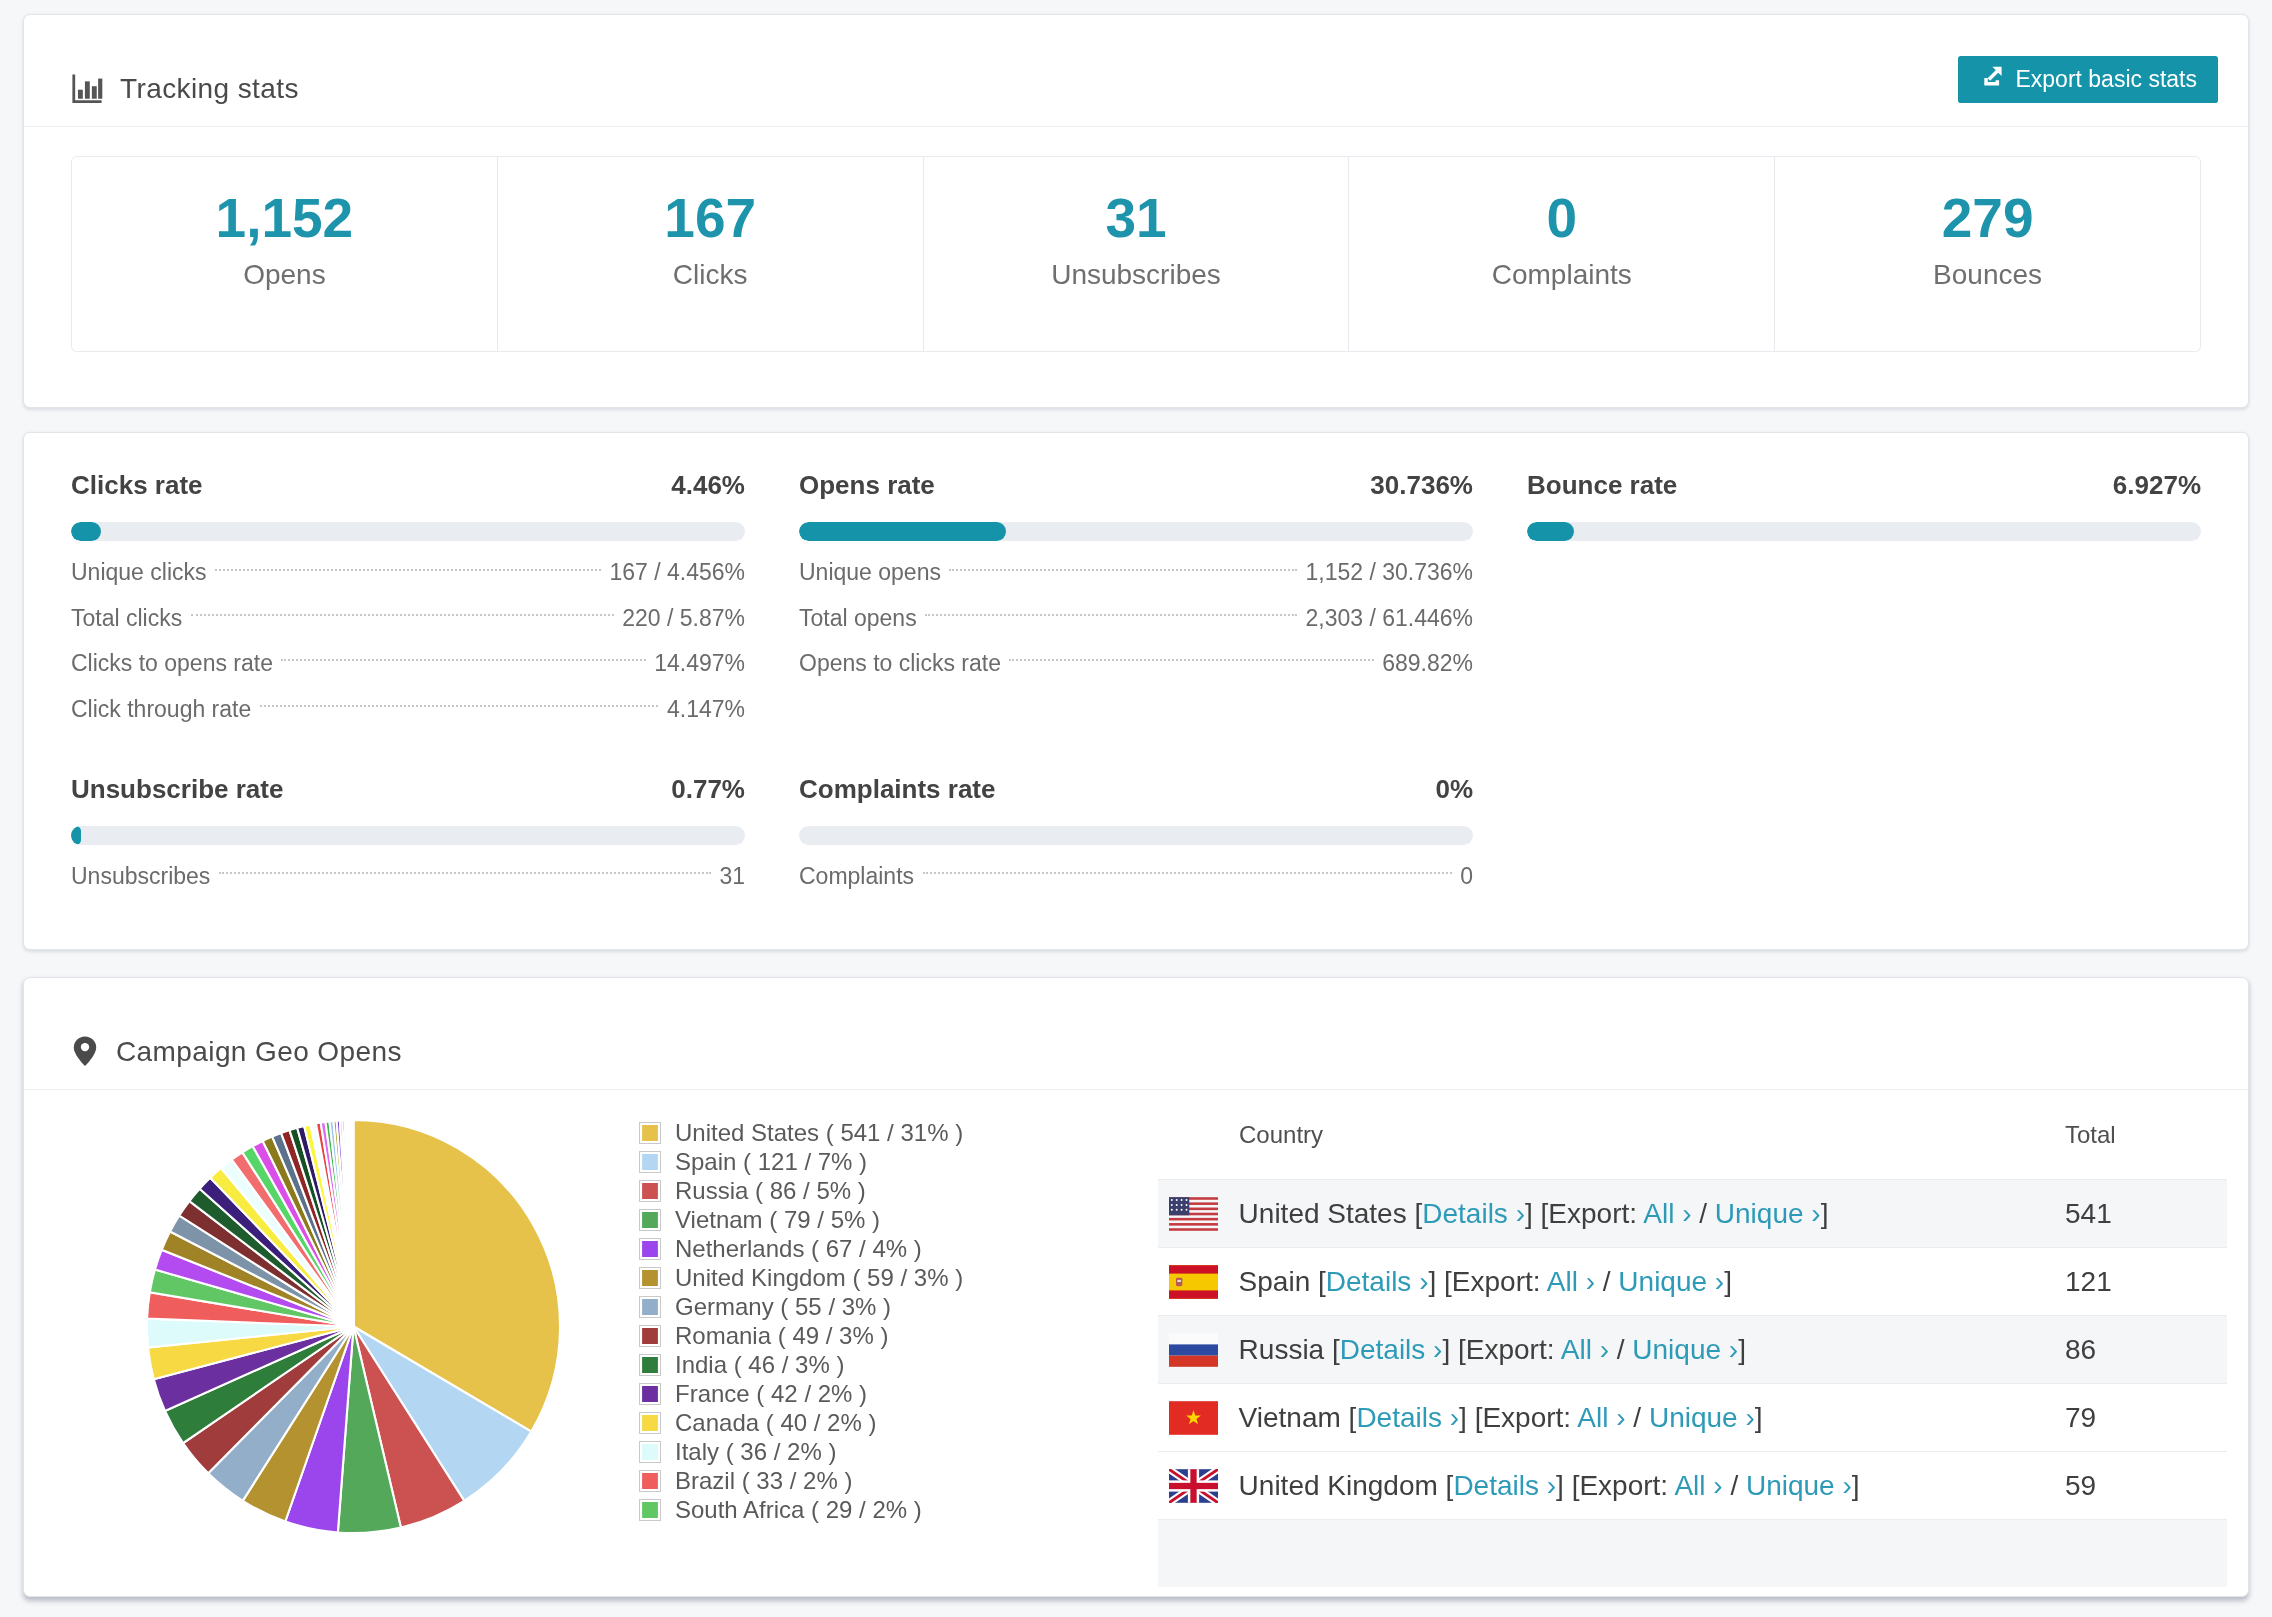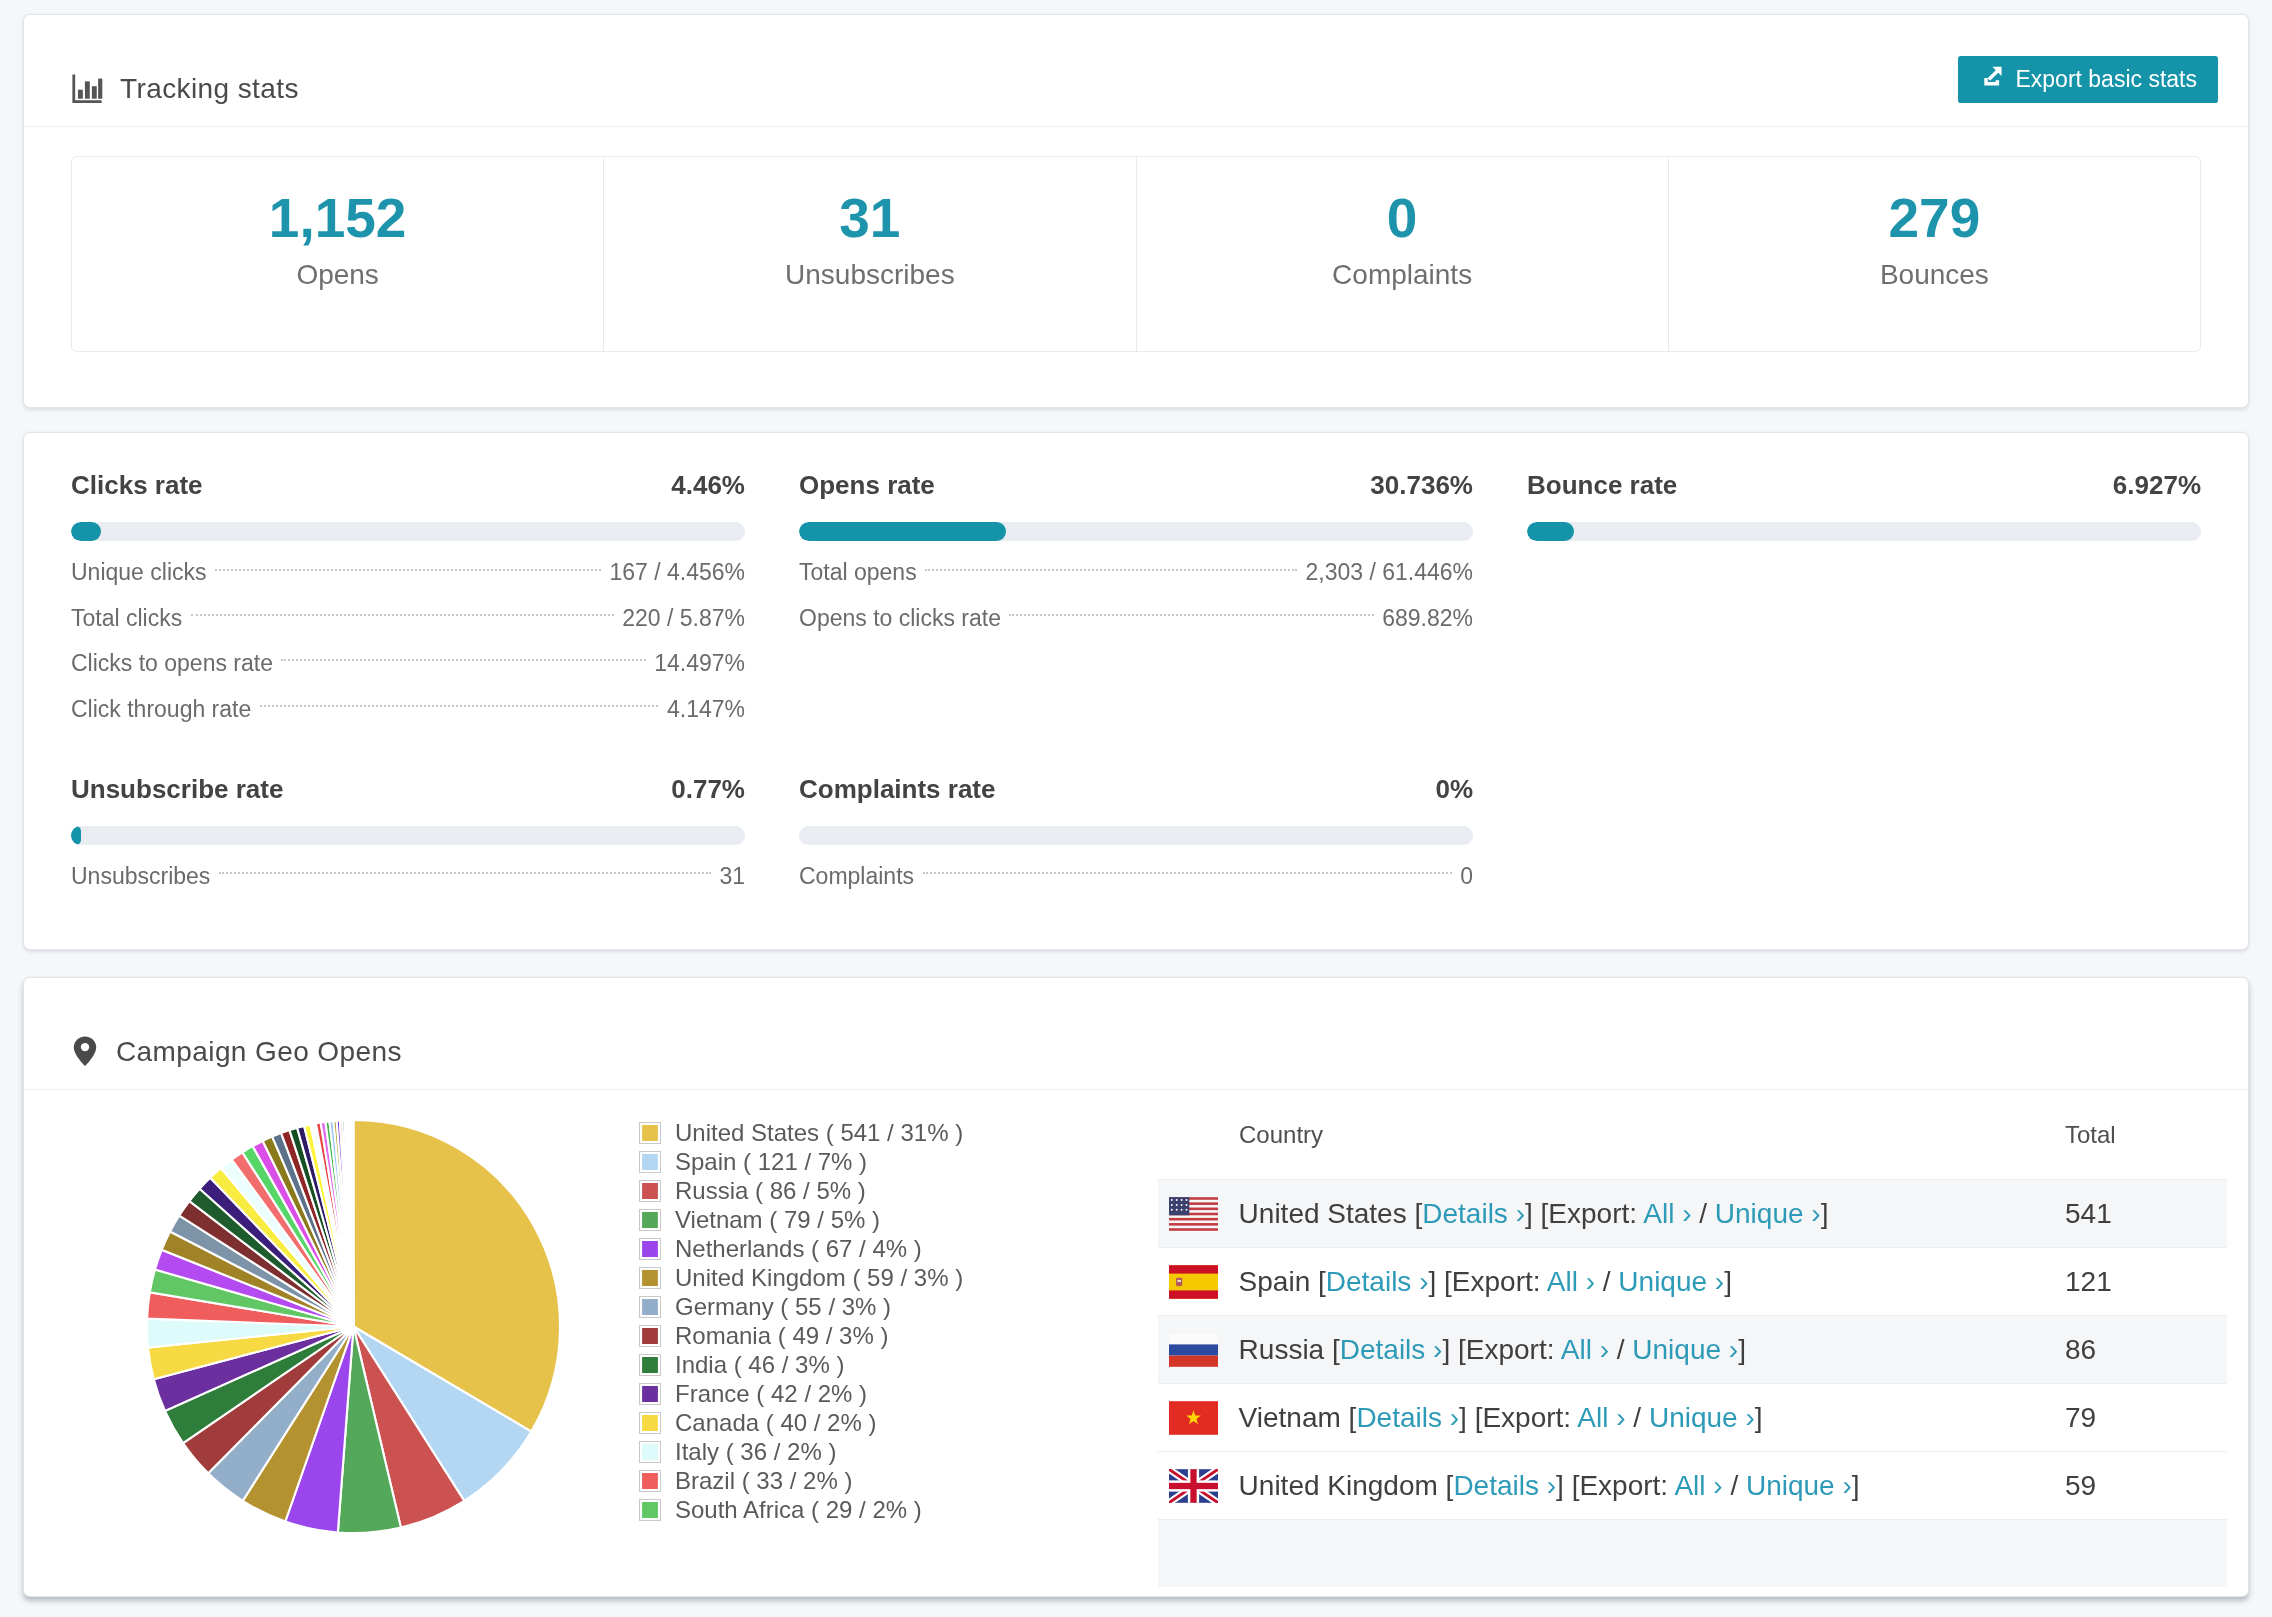--- a/index.html
+++ b/index.html
@@ -94,20 +94,24 @@
         </span>
         <span>Export basic stats</span>
       </button>
     </div>
     <div class="summary" id="summary">
         <div class="sum-box">
           <div class="sum-num">1,152</div>
           <div class="sum-lab">Opens</div>
         </div>
         <div class="sum-box">
+          <div class="sum-num">167</div>
+          <div class="sum-lab">Clicks</div>
+        </div>
+        <div class="sum-box">
           <div class="sum-num">31</div>
           <div class="sum-lab">Unsubscribes</div>
         </div>
         <div class="sum-box">
           <div class="sum-num">0</div>
           <div class="sum-lab">Complaints</div>
         </div>
         <div class="sum-box">
           <div class="sum-num">279</div>
           <div class="sum-lab">Bounces</div>
@@ -150,20 +154,25 @@
         </div>
         <div class="rate-block">
           <div class="rb-head">
             <span class="rb-title">Opens rate</span>
             <span class="rb-rate">30.736%</span>
           </div>
           <div class="rb-bar">
             <div class="rb-fill" style="width:30.736%;min-width:10px"></div>
           </div>
           <div class="rb-rows">
+            <div class="srow">
+              <span class="slab">Unique opens</span>
+              <span class="leader"></span>
+              <span class="sval">1,152 / 30.736%</span>
+            </div>
             <div class="srow">
               <span class="slab">Total opens</span>
               <span class="leader"></span>
               <span class="sval">2,303 / 61.446%</span>
             </div>
             <div class="srow">
               <span class="slab">Opens to clicks rate</span>
               <span class="leader"></span>
               <span class="sval">689.82%</span>
             </div>

